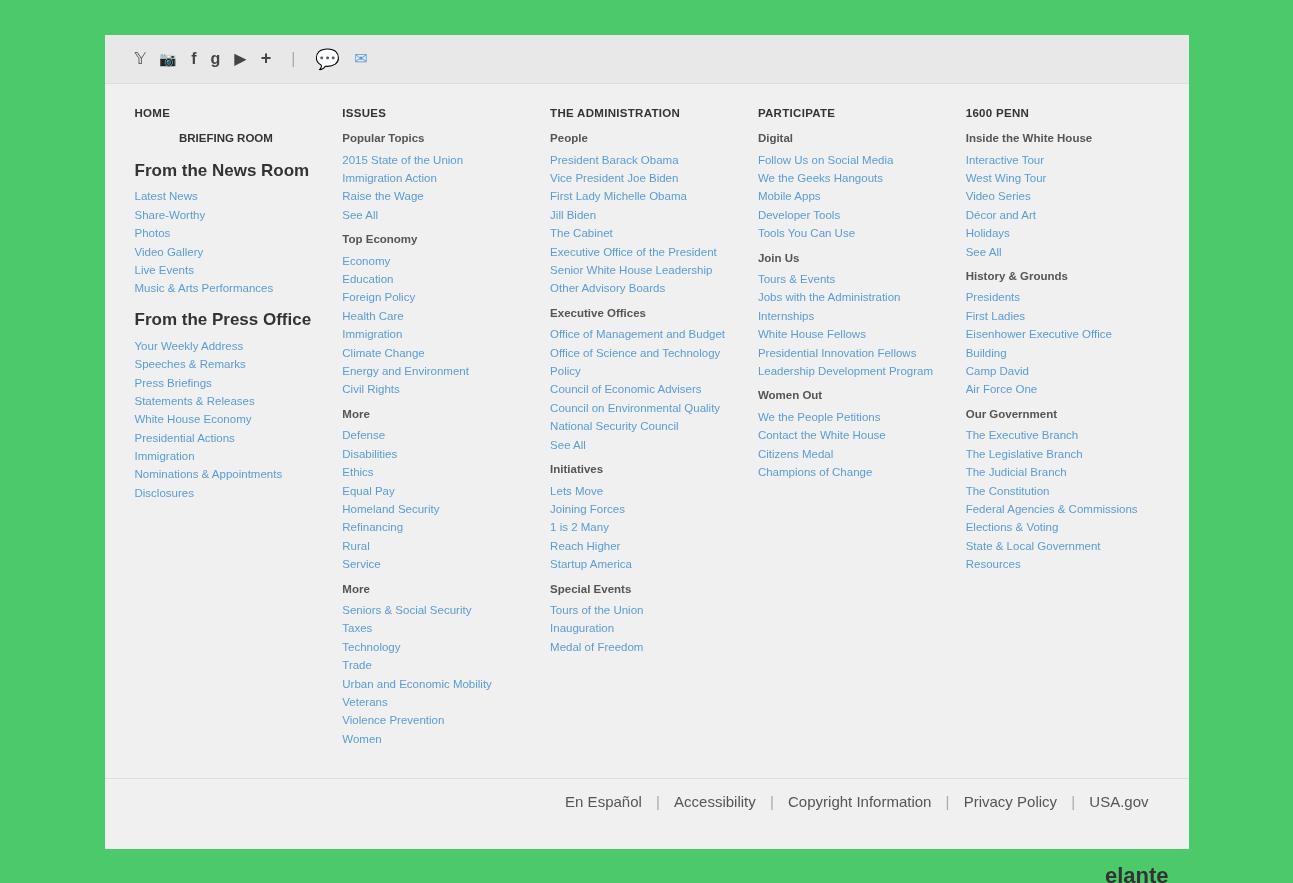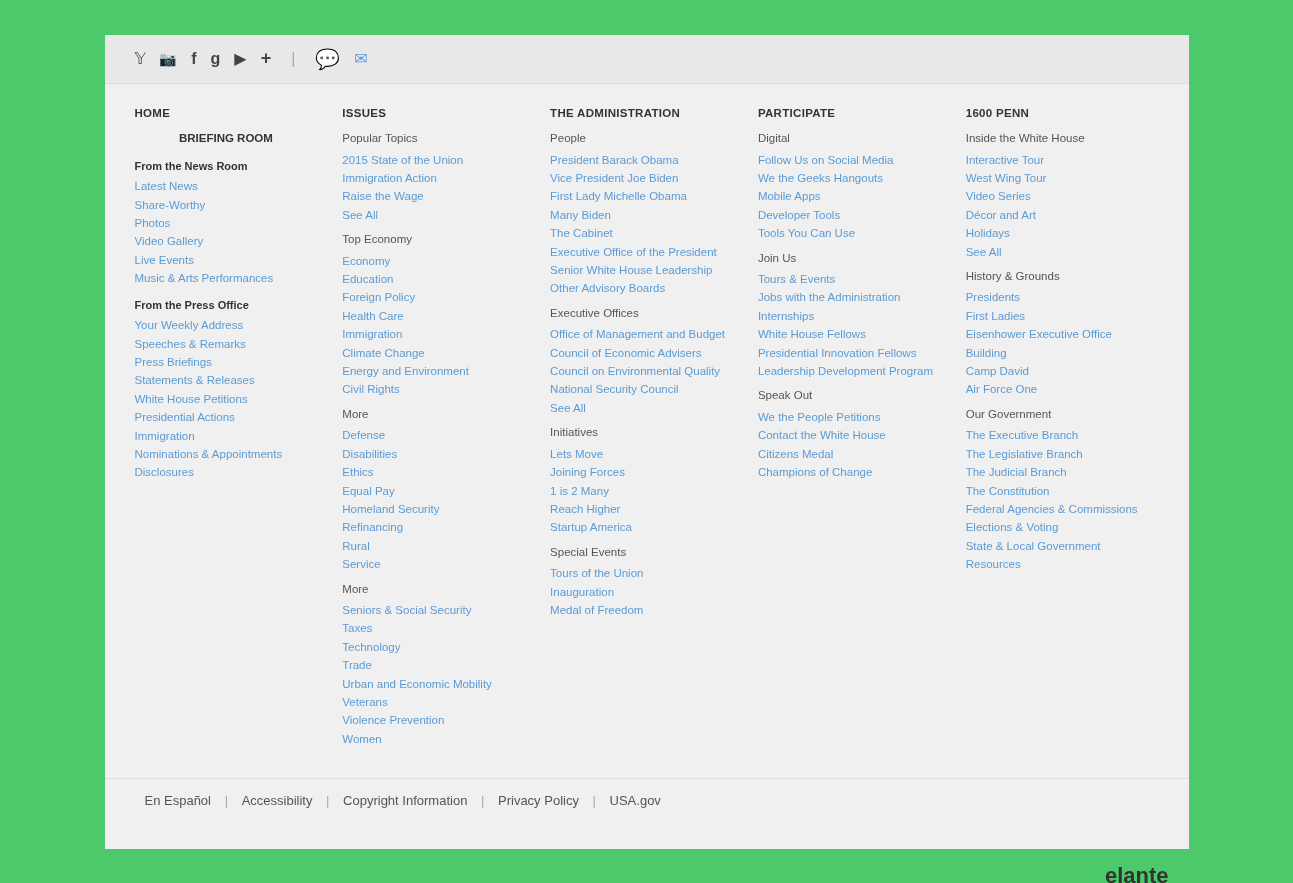--- a/index.html
+++ b/index.html
@@ -69,39 +69,39 @@
     }
     .nav-link {
       display: block;
       color: #5b9bd5;
       text-decoration: none;
       font-size: 11.5px;
       line-height: 1.6;
       cursor: pointer;
     }
     .nav-subsection-title {
-      font-weight: normal;
+      font-weight: bold;
       color: #555;
       font-size: 11.5px;
       margin-top: 6px;
       margin-bottom: 2px;
     }
     .from-label {
       font-weight: bold;
       color: #333;
-      font-size: 11px;
+      font-size: 17px;
       margin-top: 8px;
       margin-bottom: 2px;
     }
 
     .footer-bar {
       border-top: 1px solid #ddd;
       padding: 14px 30px;
-      text-align: left;
-      font-size: 13px;
+      text-align: right;
+      font-size: 15px;
       color: #555;
       background: #f0f0f0;
     }
     .footer-bar a {
       color: #555;
       text-decoration: none;
       margin: 0 10px;
       cursor: pointer;
     }
     .footer-sep {
@@ -147,21 +147,21 @@
       <a class="nav-link">Share-Worthy</a>
       <a class="nav-link">Photos</a>
       <a class="nav-link">Video Gallery</a>
       <a class="nav-link">Live Events</a>
       <a class="nav-link">Music &amp; Arts Performances</a>
       <div class="nav-subsection-title from-label">From the Press Office</div>
       <a class="nav-link">Your Weekly Address</a>
       <a class="nav-link">Speeches &amp; Remarks</a>
       <a class="nav-link">Press Briefings</a>
       <a class="nav-link">Statements &amp; Releases</a>
-      <a class="nav-link">White House Petitions</a>
+      <a class="nav-link">White House Economy</a>
       <a class="nav-link">Presidential Actions</a>
       <a class="nav-link">Immigration</a>
       <a class="nav-link">Nominations &amp; Appointments</a>
       <a class="nav-link">Disclosures</a>
     </div>
 
     <div class="nav-col">
       <div class="nav-col-title">ISSUES</div>
       <div class="nav-subsection-title">Popular Topics</div>
       <a class="nav-link">2015 State of the Union</a>
@@ -196,27 +196,28 @@
       <a class="nav-link">Violence Prevention</a>
       <a class="nav-link">Women</a>
     </div>
 
     <div class="nav-col">
       <div class="nav-col-title">THE ADMINISTRATION</div>
       <div class="nav-subsection-title">People</div>
       <a class="nav-link">President Barack Obama</a>
       <a class="nav-link">Vice President Joe Biden</a>
       <a class="nav-link">First Lady Michelle Obama</a>
-      <a class="nav-link">Many Biden</a>
+      <a class="nav-link">Jill Biden</a>
       <a class="nav-link">The Cabinet</a>
       <a class="nav-link">Executive Office of the President</a>
       <a class="nav-link">Senior White House Leadership</a>
       <a class="nav-link">Other Advisory Boards</a>
       <div class="nav-subsection-title">Executive Offices</div>
       <a class="nav-link">Office of Management and Budget</a>
+      <a class="nav-link">Office of Science and Technology Policy</a>
       <a class="nav-link">Council of Economic Advisers</a>
       <a class="nav-link">Council on Environmental Quality</a>
       <a class="nav-link">National Security Council</a>
       <a class="nav-link">See All</a>
       <div class="nav-subsection-title">Initiatives</div>
       <a class="nav-link">Lets Move</a>
       <a class="nav-link">Joining Forces</a>
       <a class="nav-link">1 is 2 Many</a>
       <a class="nav-link">Reach Higher</a>
       <a class="nav-link">Startup America</a>
@@ -234,21 +235,21 @@
       <a class="nav-link">Mobile Apps</a>
       <a class="nav-link">Developer Tools</a>
       <a class="nav-link">Tools You Can Use</a>
       <div class="nav-subsection-title">Join Us</div>
       <a class="nav-link">Tours &amp; Events</a>
       <a class="nav-link">Jobs with the Administration</a>
       <a class="nav-link">Internships</a>
       <a class="nav-link">White House Fellows</a>
       <a class="nav-link">Presidential Innovation Fellows</a>
       <a class="nav-link">Leadership Development Program</a>
-      <div class="nav-subsection-title">Speak Out</div>
+      <div class="nav-subsection-title">Women Out</div>
       <a class="nav-link">We the People Petitions</a>
       <a class="nav-link">Contact the White House</a>
       <a class="nav-link">Citizens Medal</a>
       <a class="nav-link">Champions of Change</a>
     </div>
 
     <div class="nav-col">
       <div class="nav-col-title">1600 PENN</div>
       <div class="nav-subsection-title">Inside the White House</div>
       <a class="nav-link">Interactive Tour</a>

